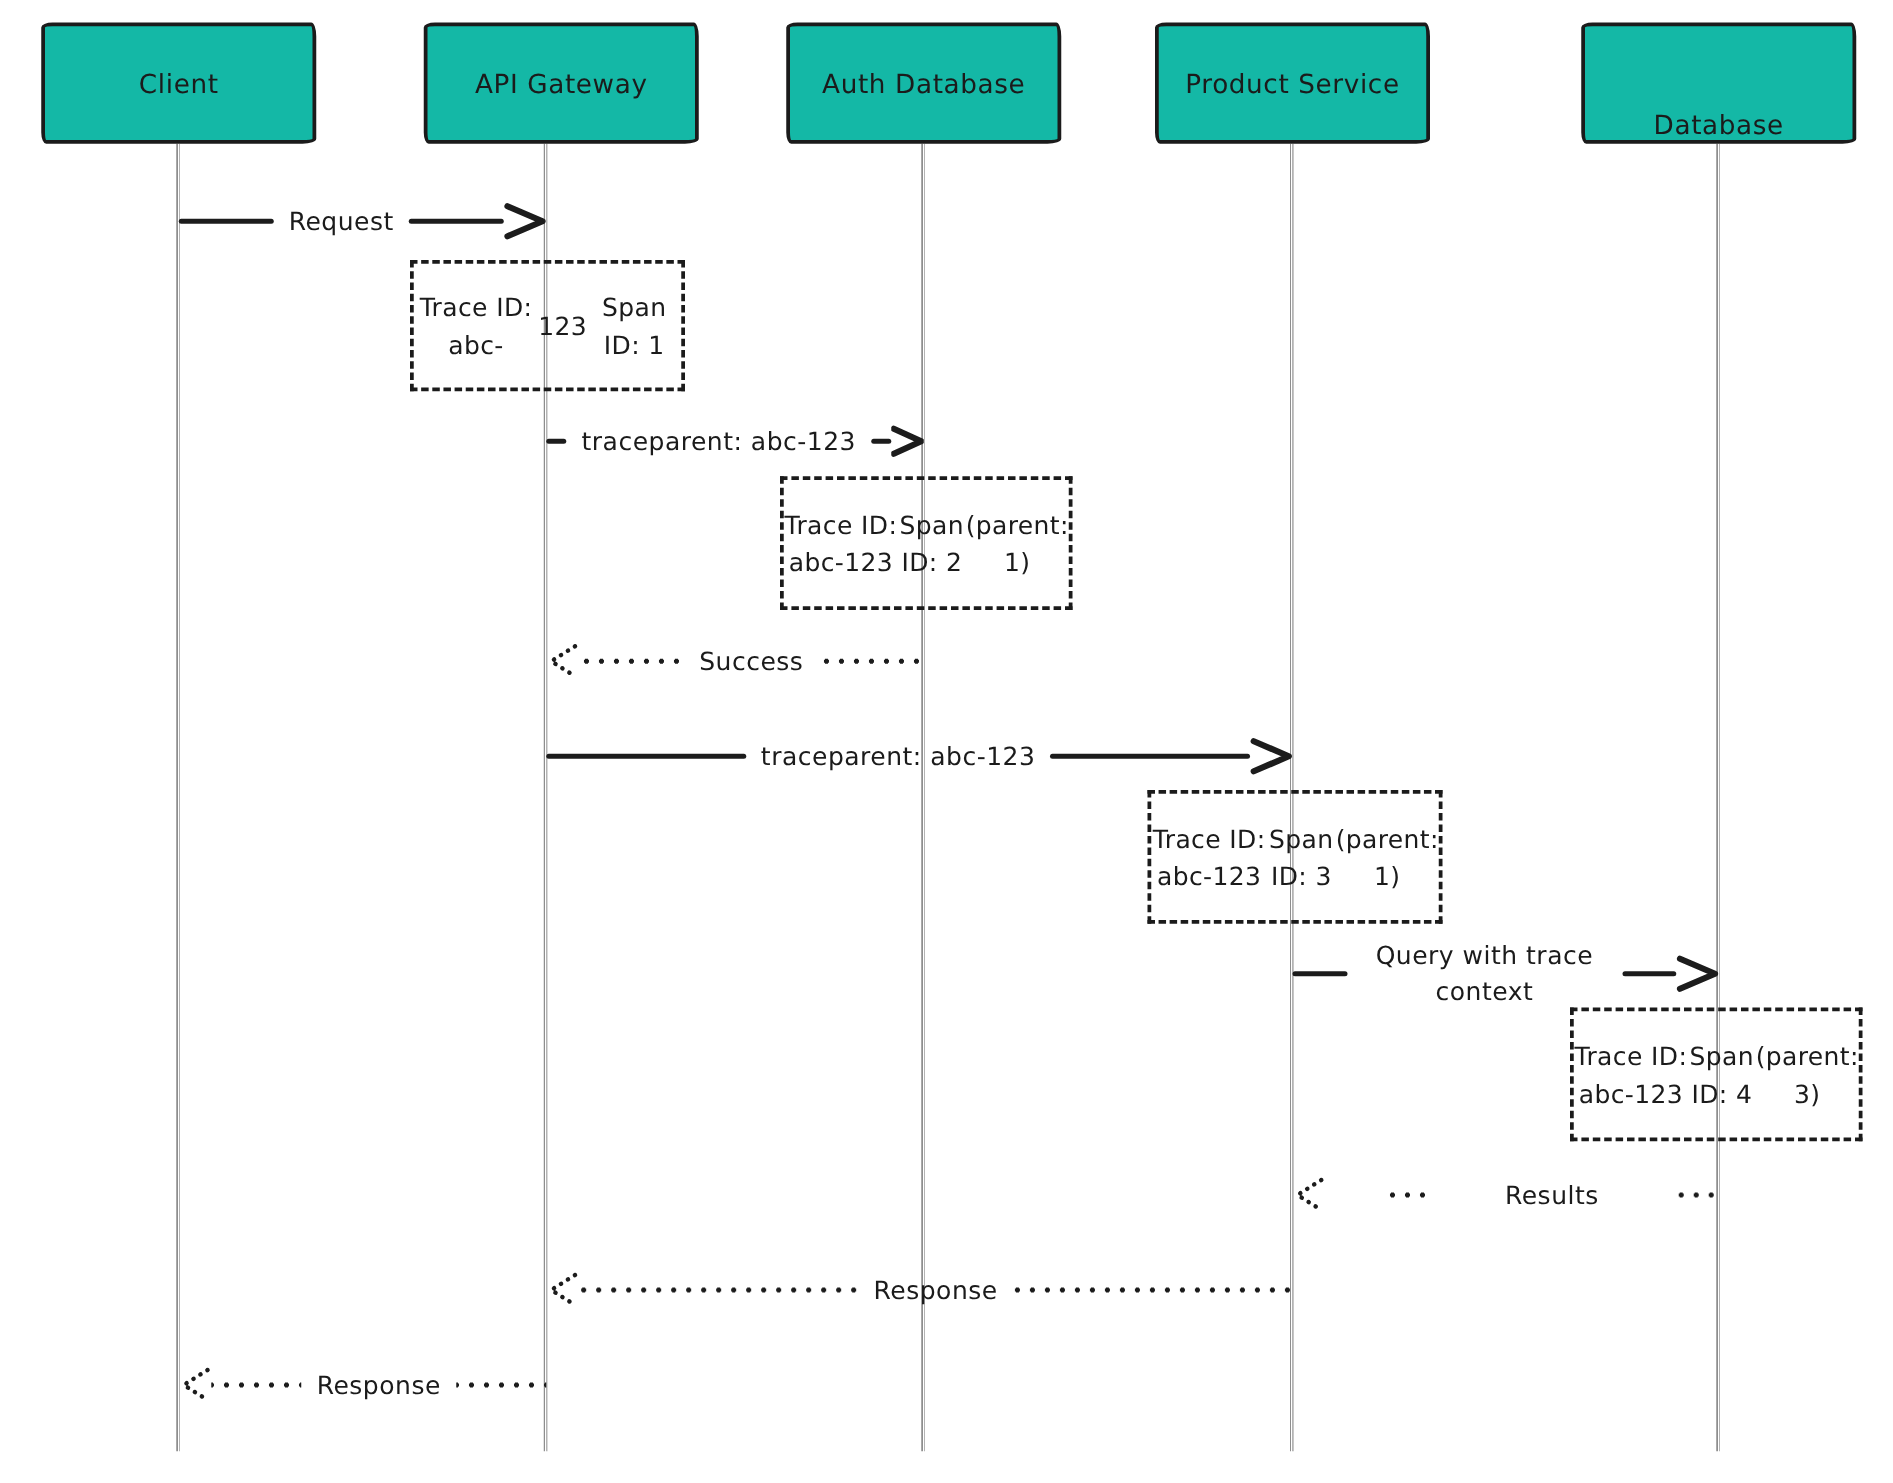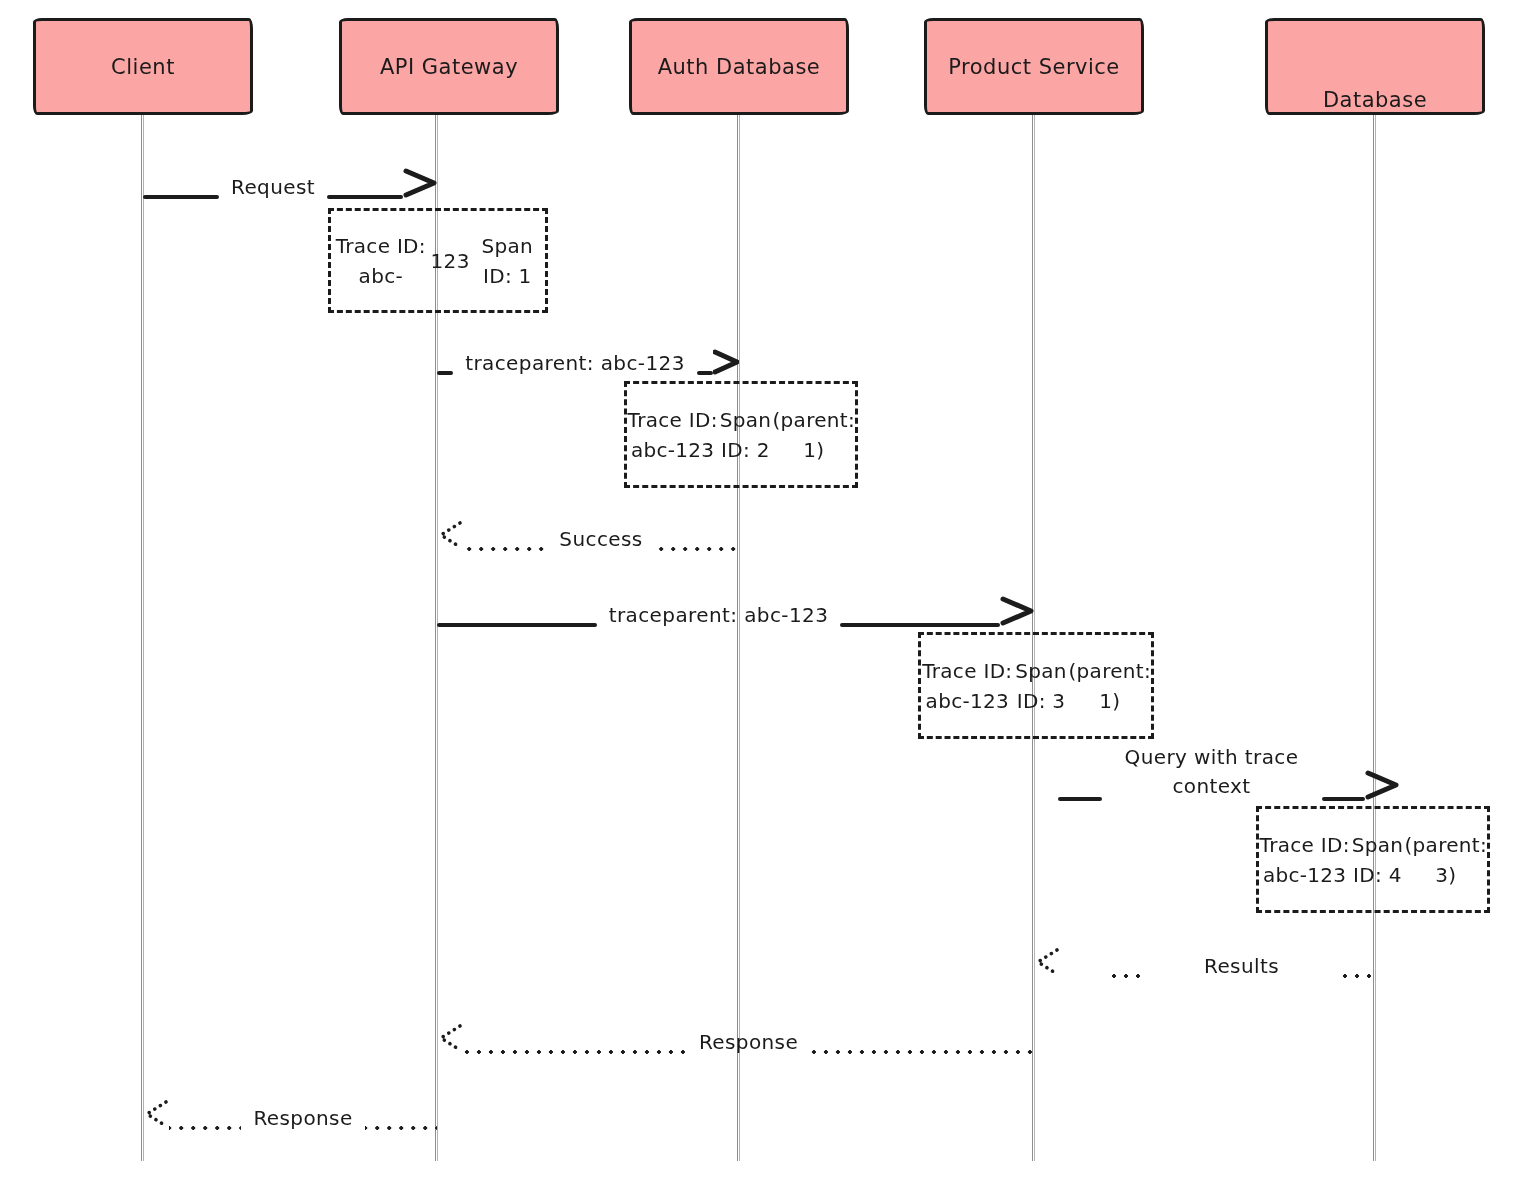--- a/index.html
+++ b/index.html
@@ -23,21 +23,21 @@
     z-index: 1;
   }
 
   
   .actor {
     position: absolute;
     top: 18px;
     width: 220px;
     height: 97px;
     box-sizing: border-box;
-    background: #fca5a5;
+    background: #14b8a6;
     border: 3.5px solid #1b1b1b;
     border-radius: 9px 4px 11px 4px / 4px 11px 4px 9px;
     display: flex;
     align-items: center;
     justify-content: center;
     font-size: 21px;
     letter-spacing: 0.5px;
     z-index: 3;
   }
 
@@ -56,21 +56,21 @@
     letter-spacing: 0.3px;
     text-align: center;
     z-index: 2;
   }
 
   
   .msg {
     position: absolute;
     height: 44px;
     display: flex;
-    align-items: flex-end;
+    align-items: center;
     z-index: 2;
   }
   .msg .seg {
     flex: 1 1 0;
     min-width: 4px;
     height: 4.5px;
     background: #1c1c1c;
     border-radius: 3px;
   }
   .msg.dotted .seg {
@@ -170,21 +170,21 @@
 
   <div class="msg solid" style="left:437px;top:583px;width:597px;">
     <div class="seg"></div>
     <div class="msg-label">traceparent: abc-123</div>
     <div class="seg"></div>
     <svg class="head" width="34" height="32" viewBox="0 0 34 32">
       <path d="M3 4 L31 16 L3 28" fill="none" stroke="#1c1c1c" stroke-width="5" stroke-linecap="round" stroke-linejoin="round"></path>
     </svg>
   </div>
 
-  <div class="msg solid" style="left:1034px;top:757px;width:341px;padding-left:24px;">
+  <div class="msg solid" style="left:1034px;top:757px;width:341px;">
     <div class="seg"></div>
     <div class="msg-label wrap">Query with trace context</div>
     <div class="seg"></div>
     <svg class="head" width="34" height="32" viewBox="0 0 34 32">
       <path d="M3 4 L31 16 L3 28" fill="none" stroke="#1c1c1c" stroke-width="5" stroke-linecap="round" stroke-linejoin="round"></path>
     </svg>
   </div>
 
   <div class="msg dotted" style="left:1034px;top:934px;width:341px;gap:48px;">
     <svg class="head" width="26" height="32" viewBox="0 0 26 32">

